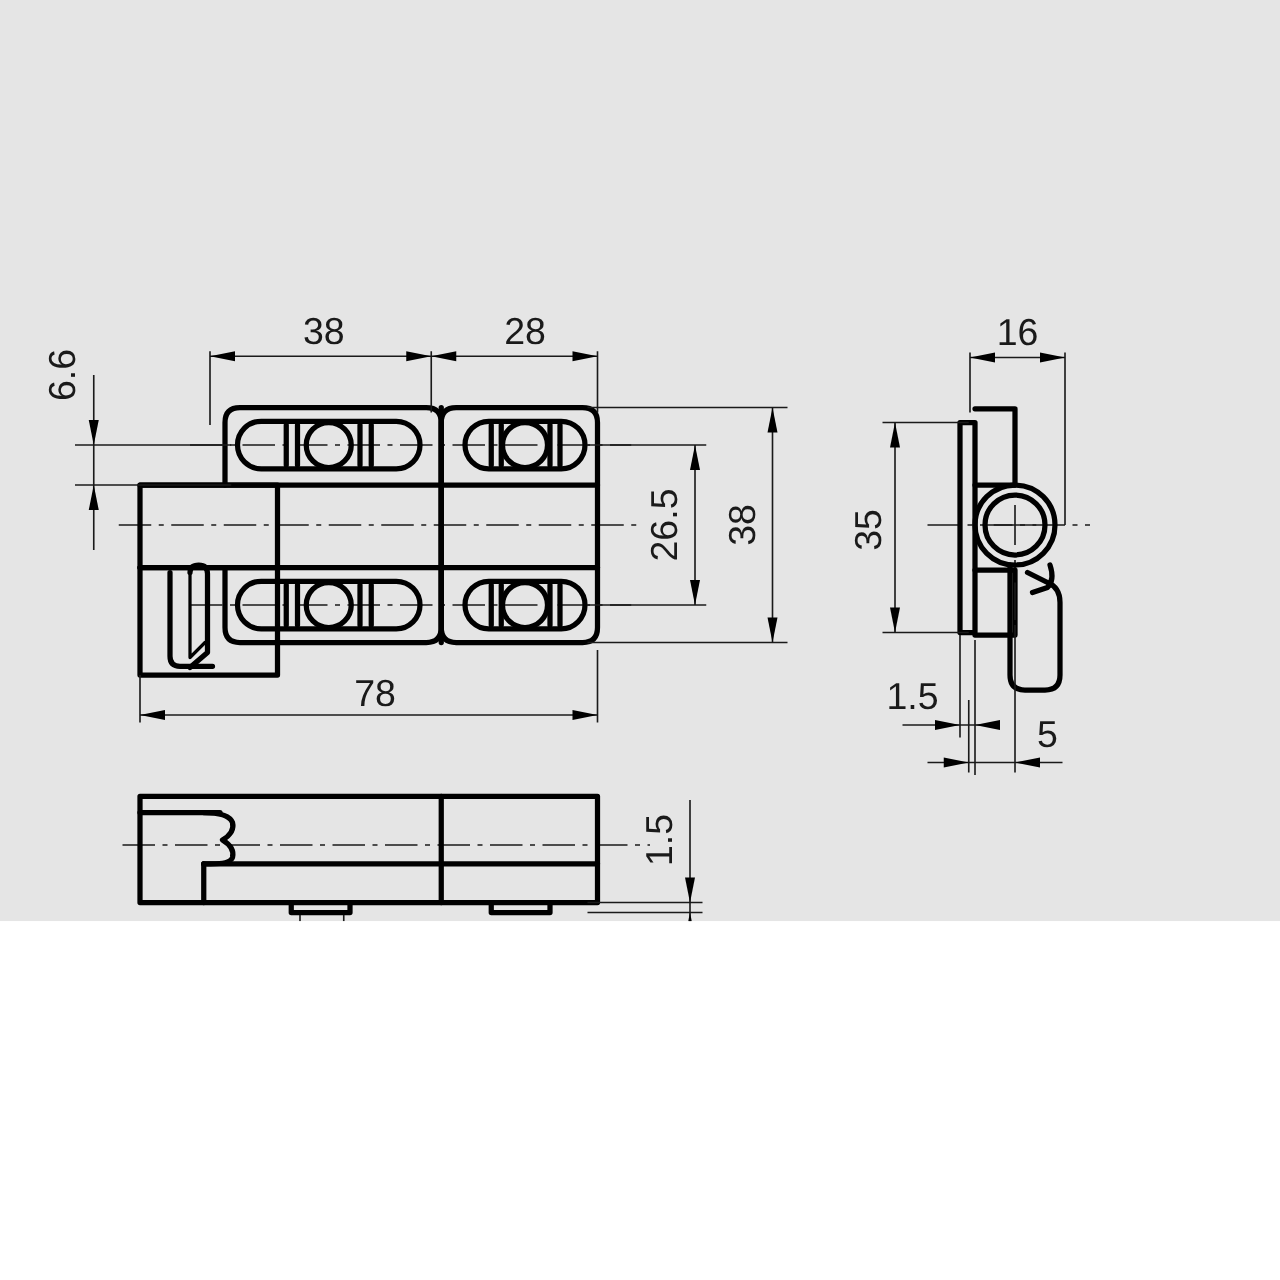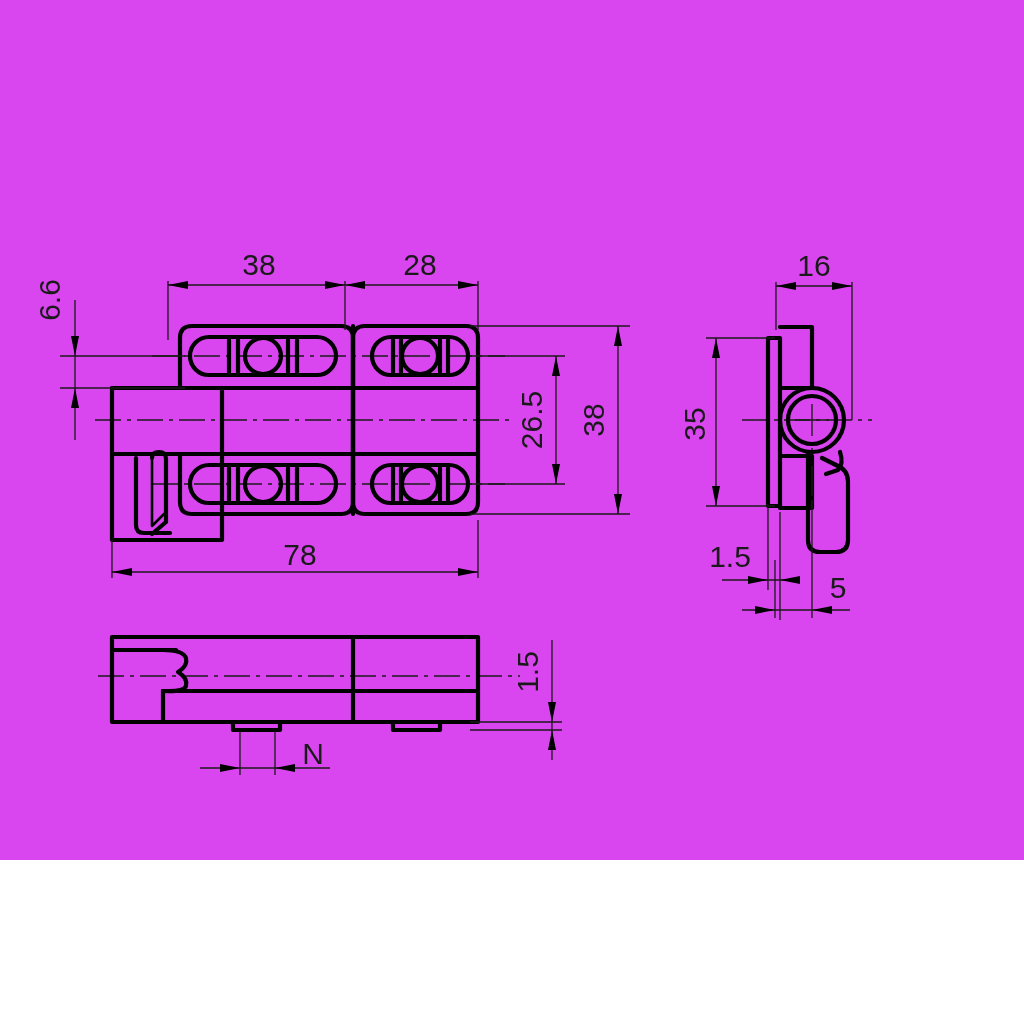--- a/index.html
+++ b/index.html
@@ -3,22 +3,22 @@
 <meta charset="utf-8">
 <style>
   html, body {
     margin: 0;
     padding: 0;
     background: #ffffff;
   }
   #root {
     position: relative;
     width: 1024px;
-    height: 860px;
-    background: #d946ef;
+    height: 737px;
+    background: #e5e5e5;
     font-family: "Liberation Sans", sans-serif;
     overflow: hidden;
   }
   svg#drawing {
     position: absolute;
     left: 0;
     top: 0;
     width: 1024px;
     height: 1024px;
     display: block;

